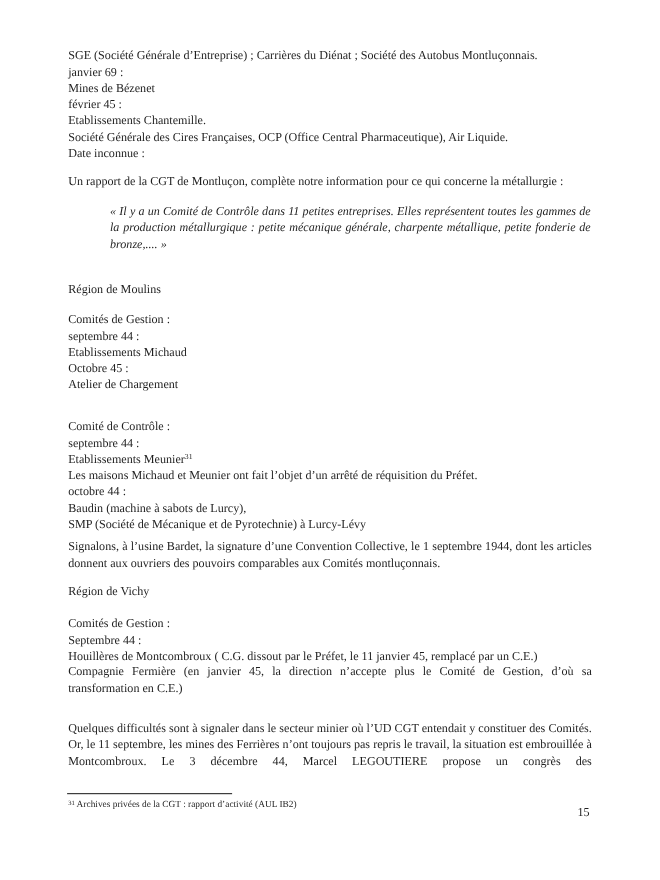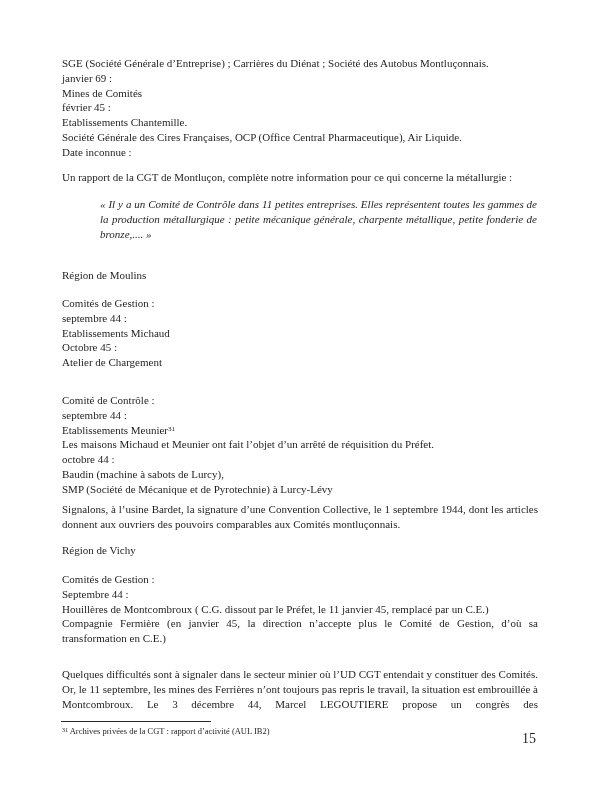--- a/index.html
+++ b/index.html
@@ -7,21 +7,21 @@
     position: relative;
     width: 600px;
     height: 800px;
     background: #ffffff;
     font-family: "Liberation Serif", serif;
     color: #1f1f1f;
     font-size: 11px;
     line-height: 14.8px;
     overflow: hidden;
   }
-  .block { position: absolute; left: 62px; width: 476px; margin-top: 12px; }
+  .block { position: absolute; left: 62px; width: 476px; }
   .ln { white-space: nowrap; }
   .heading { text-align: left; }
   .para { text-align: justify; }
   .quote {
     left: 100px;
     width: 437px;
     font-style: italic;
     text-align: justify;
   }
   .justify { text-align: justify; }
@@ -53,32 +53,32 @@
     line-height: 12px;
     white-space: nowrap;
   }
   .footnote sup.ref { font-size: 6px; vertical-align: 2.5px; }
   .page-number {
     position: absolute;
     left: 62px;
     top: 732px;
     width: 474px;
     text-align: right;
-    font-size: 14px;
+    font-size: 11px;
   }
 </style>
 </head>
 <body>
 
 <div class="page">
 
   <div class="block" style="top:44px">
     <div class="ln">SGE (Société Générale d’Entreprise) ; Carrières du Diénat ; Société des Autobus Montluçonnais.</div>
     <div class="ln">janvier 69 :</div>
-    <div class="ln">Mines de Comités</div>
+    <div class="ln">Mines de Bézenet</div>
     <div class="ln">février 45 :</div>
     <div class="ln">Etablissements Chantemille.</div>
     <div class="ln">Société Générale des Cires Françaises, OCP (Office Central Pharmaceutique), Air Liquide.</div>
     <div class="ln">Date inconnue :</div>
   </div>
 
   <div class="block ln" style="top:158px">Un rapport de la CGT de Montluçon, complète notre information pour ce qui concerne la métallurgie :</div>
 
   <div class="block quote" style="top:185px">« Il y a un Comité de Contrôle dans 11 petites entreprises. Elles représentent toutes les gammes de la production métallurgique : petite mécanique générale, charpente métallique, petite fonderie de bronze,.... »</div>
 

